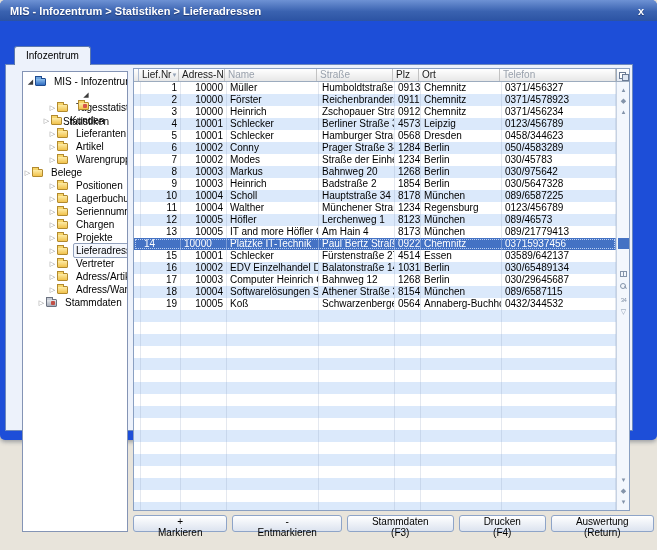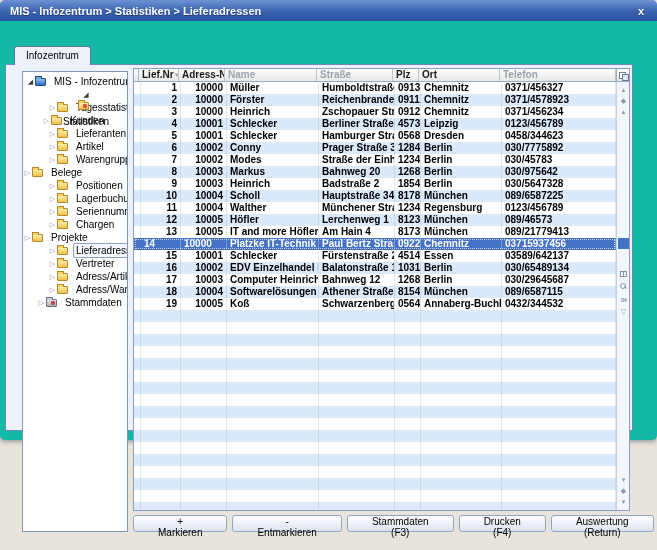--- a/index.html
+++ b/index.html
@@ -4,21 +4,21 @@
 <style>
   html,body{margin:0;padding:0;}
   body{
     width:657px;height:550px;overflow:hidden;position:relative;
     background:#e8e4db;
     font-family:"Liberation Sans","DejaVu Sans",sans-serif;
     -webkit-font-smoothing:antialiased;
   }
   .window{
     position:absolute;left:0;top:0;width:657px;height:440px;
-    background:#14b8a6;border-radius:6px 6px 5px 5px;
+    background:#1d4ed8;border-radius:6px 6px 5px 5px;
     box-shadow:0 2px 4px rgba(60,70,90,.45);
   }
   
   .titlebar{
     height:21px;border-radius:5px 5px 0 0;
     background:linear-gradient(180deg,#6e92d4 0%,#3a62b0 55%,#2c53a3 100%);
     color:#fff;font-size:11px;font-weight:bold;
     display:flex;align-items:center;padding:0 10px;box-sizing:border-box;
     text-shadow:0 1px 1px rgba(0,0,30,.4);
   }
@@ -85,21 +85,21 @@
   .ticon.stammdaten-icon .fold{background:linear-gradient(#e4e6ea,#a7adba);border-color:#6b7280;}
   .ticon.stammdaten-icon .fold::before{background:#c7ccd6;border-color:#6b7280;}
   .ticon.stammdaten-icon .fold::after{
     content:"";position:absolute;right:1px;bottom:1px;width:4px;height:4px;background:#c14f46;border-radius:1px;
   }
   .tlabel{padding:0 2px;border:1px solid transparent;}
   .tlabel.sel{border:1px solid #93a2bd;background:#f4f7fd;border-radius:2px;}
   
   .grid{
     position:absolute;left:127px;top:3px;width:497px;height:443px;
-    background:#fff;border:1px solid #8aa0c2;box-sizing:border-box;overflow:hidden;font-weight:bold;
+    background:#fff;border:1px solid #8aa0c2;box-sizing:border-box;overflow:hidden;
   }
   .ghead{
     display:flex;height:13px;width:calc(100% - 13px);
     background:linear-gradient(#ffffff,#e7e7e7);
     border-bottom:1px solid #9cabbe;box-sizing:border-box;
   }
   .hcell{
     font-size:10px;line-height:12px;color:#1a1a1a;padding:0 3px;
     border-right:1px solid #c3c3c3;box-sizing:border-box;
     white-space:nowrap;overflow:hidden;display:flex;align-items:center;
@@ -252,21 +252,21 @@
             </span>
             <span class="tlabel">Seriennummern</span>
           </div>
           <div class="titem" style="padding-left: 25px;">
             <span class="exp collapsed">▷</span>
             <span class="ticon folder-icon">
               <span class="fold"></span>
             </span>
             <span class="tlabel">Chargen</span>
           </div>
-          <div class="titem" style="">
+          <div class="titem" style="padding-left: 25px;">
             <span class="exp collapsed">▷</span>
             <span class="ticon folder-icon">
               <span class="fold"></span>
             </span>
             <span class="tlabel">Projekte</span>
           </div>
           <div class="titem" style="padding-left: 25px;">
             <span class="exp collapsed">▷</span>
             <span class="ticon folder-icon">
               <span class="fold"></span>
@@ -381,21 +381,21 @@
               <div class="gcell c6">0458/344623</div>
             </div>
             <div class="grow alt">
               <div class="gcell c-ind"></div>
               <div class="gcell c0 num">6</div>
               <div class="gcell c1 num">10002</div>
               <div class="gcell c2">Conny</div>
               <div class="gcell c3">Prager Straße 34</div>
               <div class="gcell c4">12845</div>
               <div class="gcell c5">Berlin</div>
-              <div class="gcell c6">030/7775892</div>
+              <div class="gcell c6">050/4583289</div>
             </div>
             <div class="grow">
               <div class="gcell c-ind"></div>
               <div class="gcell c0 num">7</div>
               <div class="gcell c1 num">10002</div>
               <div class="gcell c2">Modes</div>
               <div class="gcell c3">Straße der Einheit 34</div>
               <div class="gcell c4">12342</div>
               <div class="gcell c5">Berlin</div>
               <div class="gcell c6">030/45783</div>

